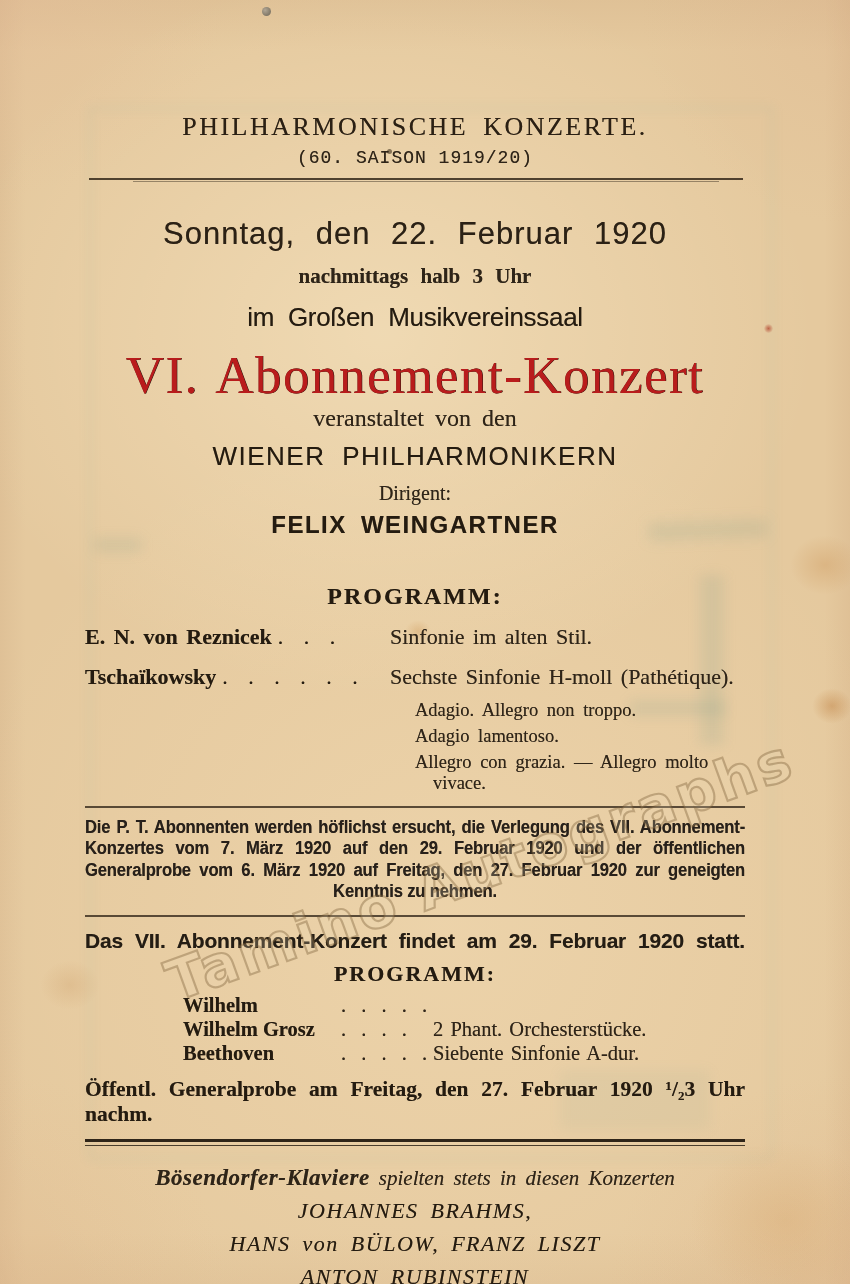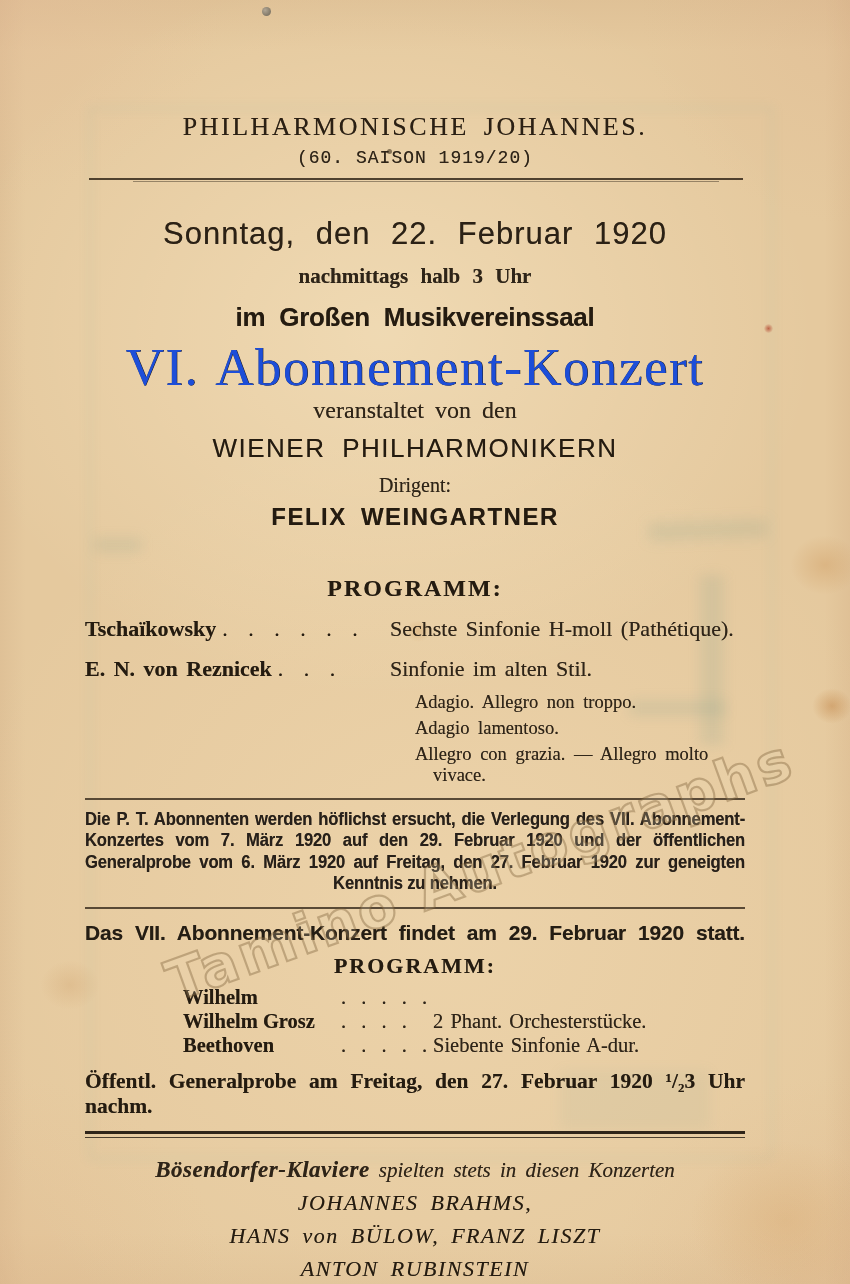--- a/index.html
+++ b/index.html
@@ -54,24 +54,24 @@
   .title{margin-top:112px;font-size:26px;letter-spacing:2.5px;word-spacing:6px;color:#2b2014;}
   .season{margin-top:6px;font-size:18px;letter-spacing:1px;font-family:Liberation Mono, monospace;}
 
   .rule-double{position:relative;margin-top:10px;height:6px;}
   .rule-double .r1{position:absolute;left:4px;right:2px;top:0;height:2px;background:rgba(52,40,26,0.85);}
   .rule-double .r2{position:absolute;left:48px;right:26px;top:3px;height:1px;background:rgba(52,40,26,0.45);}
 
   .date{margin-top:32px;font-family:"Liberation Sans",sans-serif;font-size:31px;
     letter-spacing:1px;word-spacing:11px;color:#2b2115;}
   .time{margin-top:12px;font-weight:700;font-size:21px;word-spacing:7px;}
-  .venue{margin-top:13px;font-family:"Liberation Sans",sans-serif;font-weight:700;
+  .venue{margin-top:13px;font-family:"Liberation Sans",sans-serif;font-weight:400;
     font-size:26px;letter-spacing:-0.3px;word-spacing:7px;color:#241b10;}
 
-  .maintitle{margin-top:4px;font-size:53px;letter-spacing:1.5px;word-spacing:4px;color:#1d4ed8;
+  .maintitle{margin-top:12px;font-size:53px;letter-spacing:1.5px;word-spacing:4px;color:#b91c1c;
     text-shadow:0.5px 0 0 #241b10, 0 0 0.6px rgba(36,27,16,0.6);}
   .veranstaltet{margin-top:0;font-size:24px;word-spacing:5px;}
   .orchestra{margin-top:9px;font-family:"Liberation Sans",sans-serif;font-weight:400;
     font-size:26px;letter-spacing:1.5px;word-spacing:8px;color:#241b10;}
   .dirigent{margin-top:10px;font-size:20px;}
   .conductor{margin-top:6px;font-family:"Liberation Sans",sans-serif;font-weight:700;
     font-size:24px;letter-spacing:1.5px;word-spacing:6px;color:#241b10;}
 
   .prog-head{margin-top:44px;font-weight:700;font-size:24px;letter-spacing:2px;color:#241b10;}
 
@@ -126,47 +126,47 @@
 <div class="stain st2"></div>
 <div class="stain st3"></div>
 <div class="stain st4"></div>
 <div class="stain st5"></div>
 <div class="stain red-speck"></div>
 <div class="stain dark-speck"></div>
 <div class="staple"></div>
 
 <div class="content">
 
-  <div class="title center txt">PHILHARMONISCHE JOHANNES.</div>
+  <div class="title center txt">PHILHARMONISCHE KONZERTE.</div>
   <div class="season center txt">(60. SAISON 1919/20)</div>
 
   <div class="rule-double">
     <div class="r1"></div>
       <div class="r2"></div>
   </div>
 
   <div class="date center txt">Sonntag, den 22. Februar 1920</div>
   <div class="time center txt">nachmittags halb 3 Uhr</div>
   <div class="venue center txt">im Großen Musikvereinssaal</div>
 
   <div class="maintitle center">VI. Abonnement-Konzert</div>
   <div class="veranstaltet center txt">veranstaltet von den</div>
   <div class="orchestra center txt">WIENER PHILHARMONIKERN</div>
   <div class="dirigent center txt">Dirigent:</div>
   <div class="conductor center txt">FELIX WEINGARTNER</div>
 
   <div class="prog-head center txt">PROGRAMM:</div>
 
   <div class="prow txt">
+    <span class="left"><span>E. N. von Reznicek</span><span class="dots">. . .</span></span>
+    <span class="work">Sinfonie im alten Stil.</span>
+  </div>
+  <div class="prow txt">
     <span class="left"><span>Tschaïkowsky</span><span class="dots">. . . . . .</span></span>
     <span class="work">Sechste Sinfonie H-moll (Pathétique).</span>
-  </div>
-  <div class="prow txt">
-    <span class="left"><span>E. N. von Reznicek</span><span class="dots">. . .</span></span>
-    <span class="work">Sinfonie im alten Stil.</span>
   </div>
 
   <div class="movements">
     <div class="movement txt">Adagio.  Allegro non troppo.</div>
     <div class="movement txt">Adagio lamentoso.</div>
     <div class="movement txt">Allegro con grazia. — Allegro molto vivace.</div>
   </div>
 
   <div class="rule-thin"></div>
 

